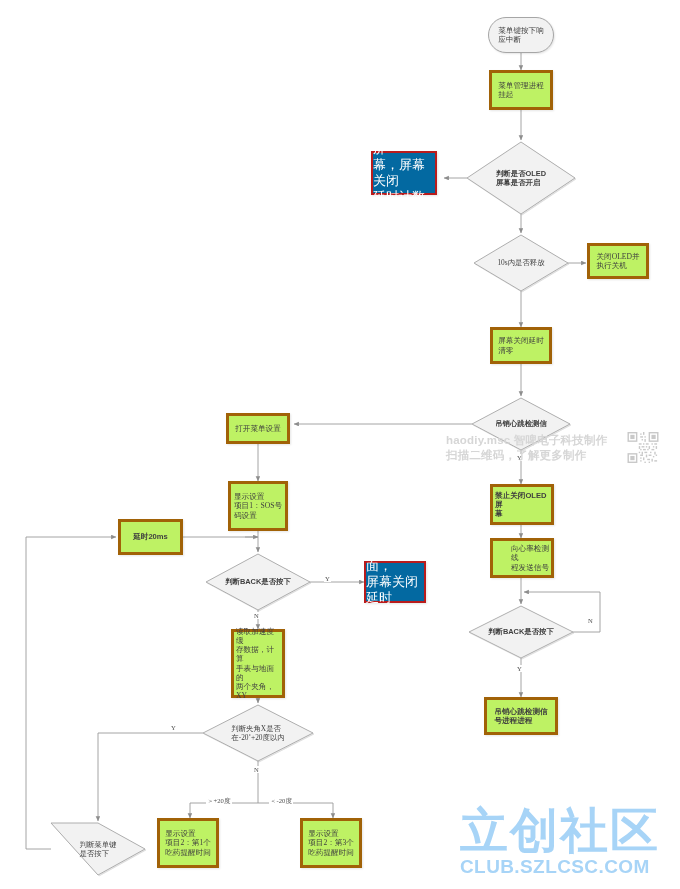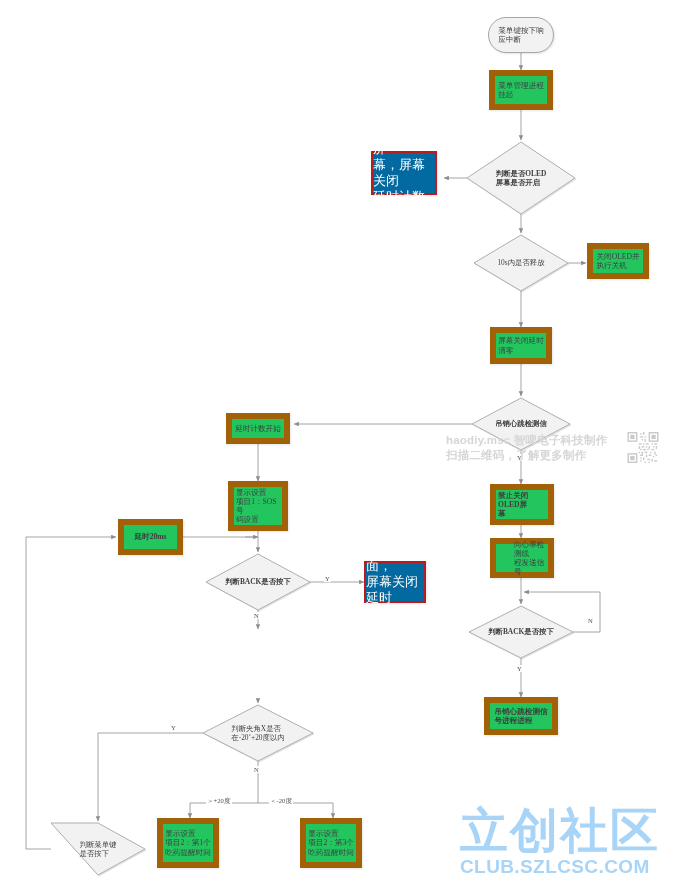--- a/index.html
+++ b/index.html
@@ -15,22 +15,22 @@
   .node{
     position:absolute;
     box-sizing:border-box;
     display:flex;align-items:center;justify-content:center;
     text-align:left;
     line-height:1.22;
     white-space:pre-line;
     z-index:3;
   }
   .proc{
-    background:#22c55e;
-    border:6px solid #a16207;
+    background:#bef264;
+    border:3px solid #a16207;
     box-shadow:1px 1px 2px rgba(0,0,0,0.10);
     font-size:7.6px;
     color:#3f3f3f;
     padding:2px;
   }
   .terminator{
     background:#f2f2f2;
     border:1px solid #a6a6a6;
     border-radius:999px;
     box-shadow:1px 1px 2px rgba(0,0,0,0.10);
@@ -49,21 +49,21 @@
     background:transparent;border:0;
     font-size:7.4px;
     color:#3f3f3f;
     font-family:"Liberation Sans","DejaVu Sans",sans-serif;
     font-weight:bold;
   }
   .decision.serif{
     font-family:"Liberation Serif","DejaVu Serif",serif;
     font-weight:normal;
   }
-  .node.sans{font-family:Liberation Serif, serif;font-weight:bold;}
+  .node.sans{font-family:Liberation Sans, sans-serif;font-weight:bold;}
 
   
   .elabel{
     position:absolute;
     font-size:6.6px;
     font-family:"Liberation Serif","DejaVu Serif",serif;
     color:#505050;
     background:#ffffff;
     padding:0 1px;
     z-index:4;
@@ -216,34 +216,39 @@
 幕</div>
 
   <div class="node proc" style="left:490px;top:538px;width:64px;height:40px;padding-left:18px;">向心率检测线
 程发送信号</div>
 
   <div class="node decision sans" style="left:474px;top:622px;width:94px;height:20px;">判断BACK是否按下</div>
 
   <div class="node proc sans" style="left:484px;top:697px;width:74px;height:38px;">吊销心跳检测信
 号进程进程</div>
 
-  <div class="node proc" style="left:226px;top:413px;width:64px;height:31px;">延时计数开始</div>
+  <div class="node proc" style="left:226px;top:413px;width:64px;height:31px;">打开菜单设置</div>
 
   <div class="node proc" style="left:228px;top:481px;width:60px;height:50px;">显示设置
 项目1：SOS号
 码设置</div>
 
   <div class="node proc sans" style="left:118px;top:519px;width:65px;height:36px;">延时20ms</div>
 
   <div class="node decision sans" style="left:211px;top:572px;width:94px;height:20px;">判断BACK是否按下</div>
 
   <div class="node green" style="left:364px;top:561px;width:62px;height:42px;">显示主页面，
 屏幕关闭延时
 计数开始</div>
 
+  <div class="node proc" style="left:231px;top:629px;width:54px;height:69px;">读取加速度缓
+存数据，计算
+手表与地面的
+两个夹角，
+XY</div>
 
   <div class="node decision serif" style="left:207px;top:720px;width:102px;height:26px;">判断夹角X是否
 在-20˚+20度以内</div>
 
   <div class="node decision serif" style="left:62px;top:836px;width:72px;height:26px;">判断菜单键
 是否按下</div>
 
   <div class="node proc" style="left:157px;top:818px;width:62px;height:50px;">显示设置
 项目2：第1个
 吃药提醒时间</div>

